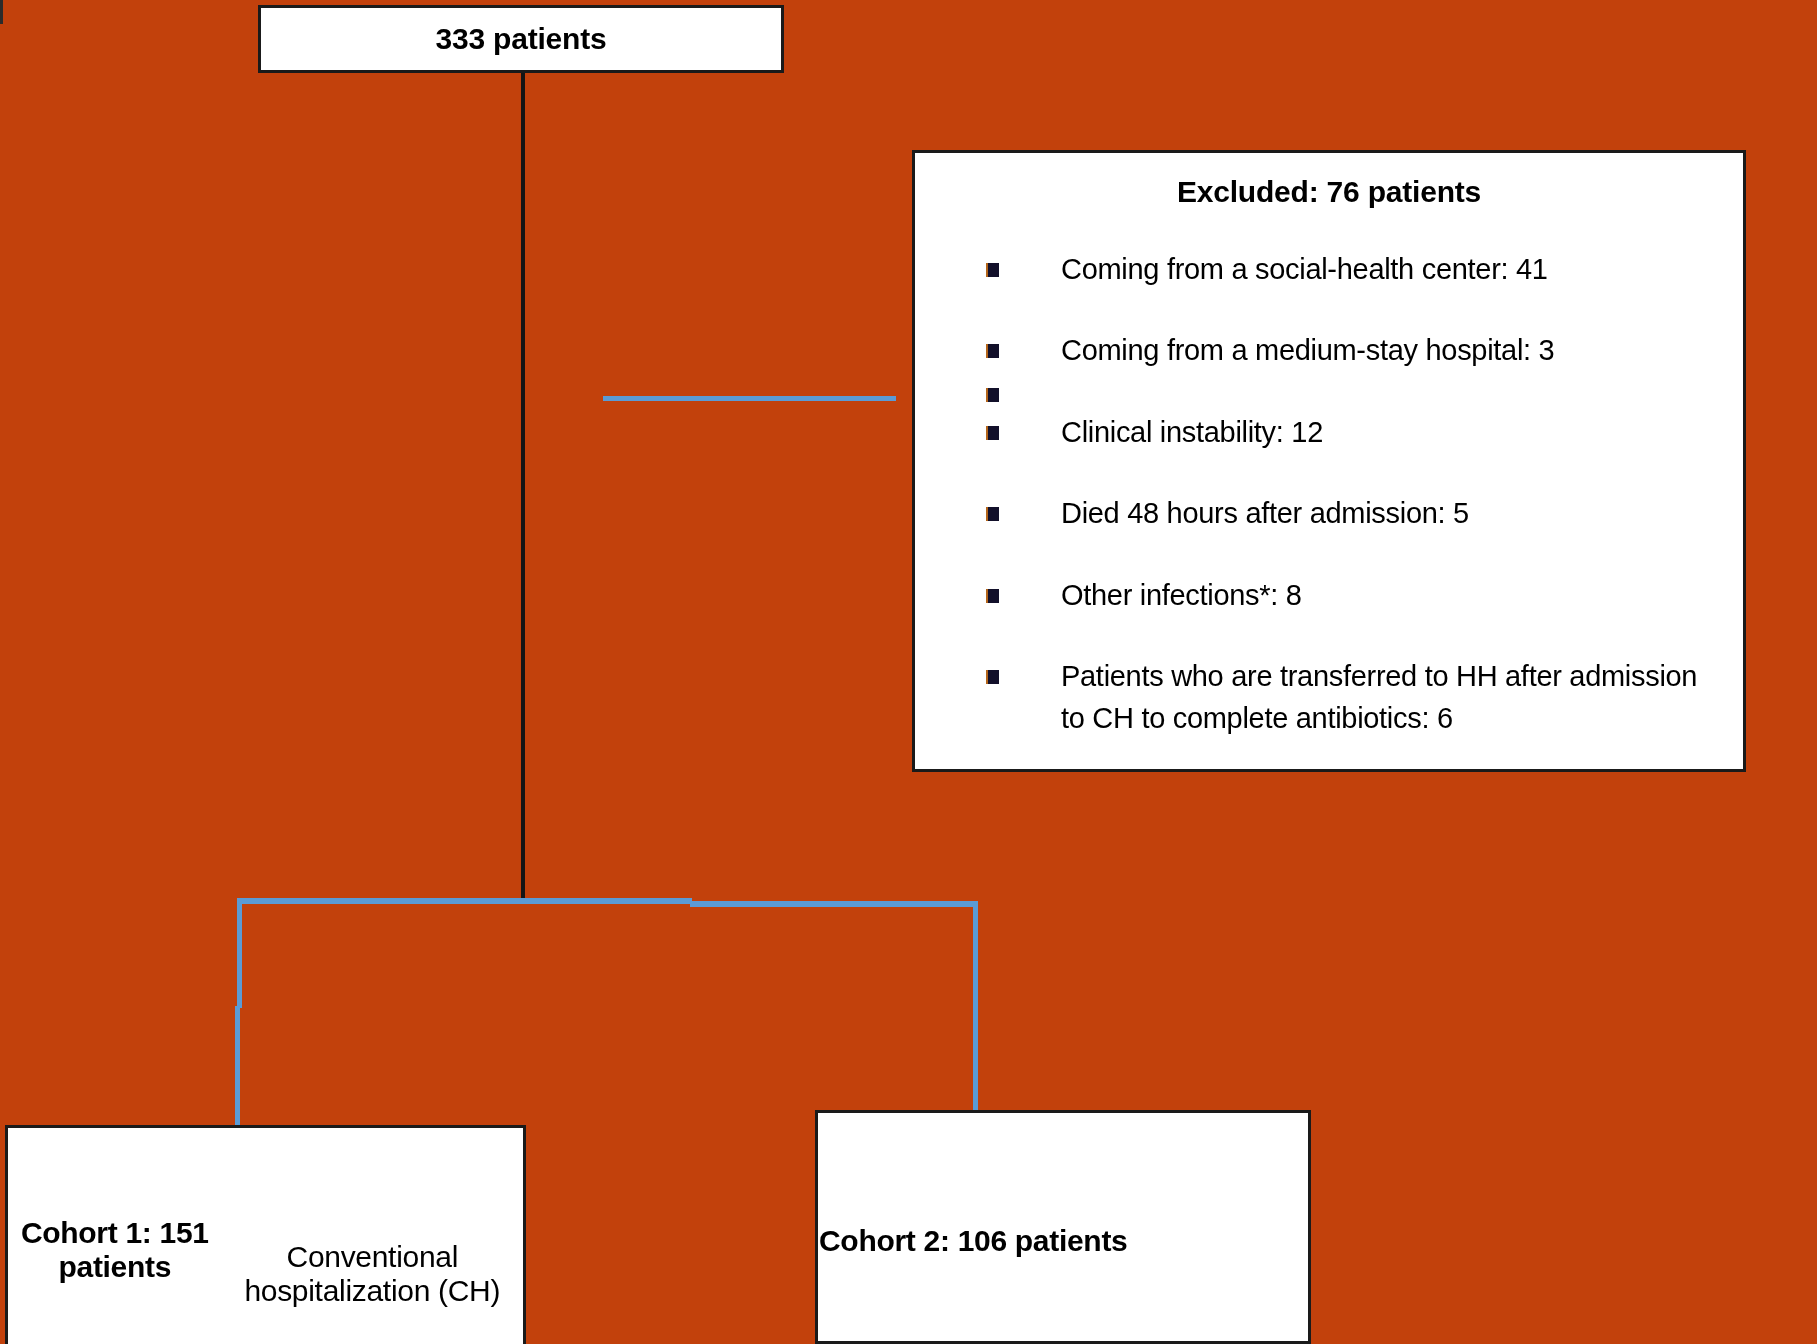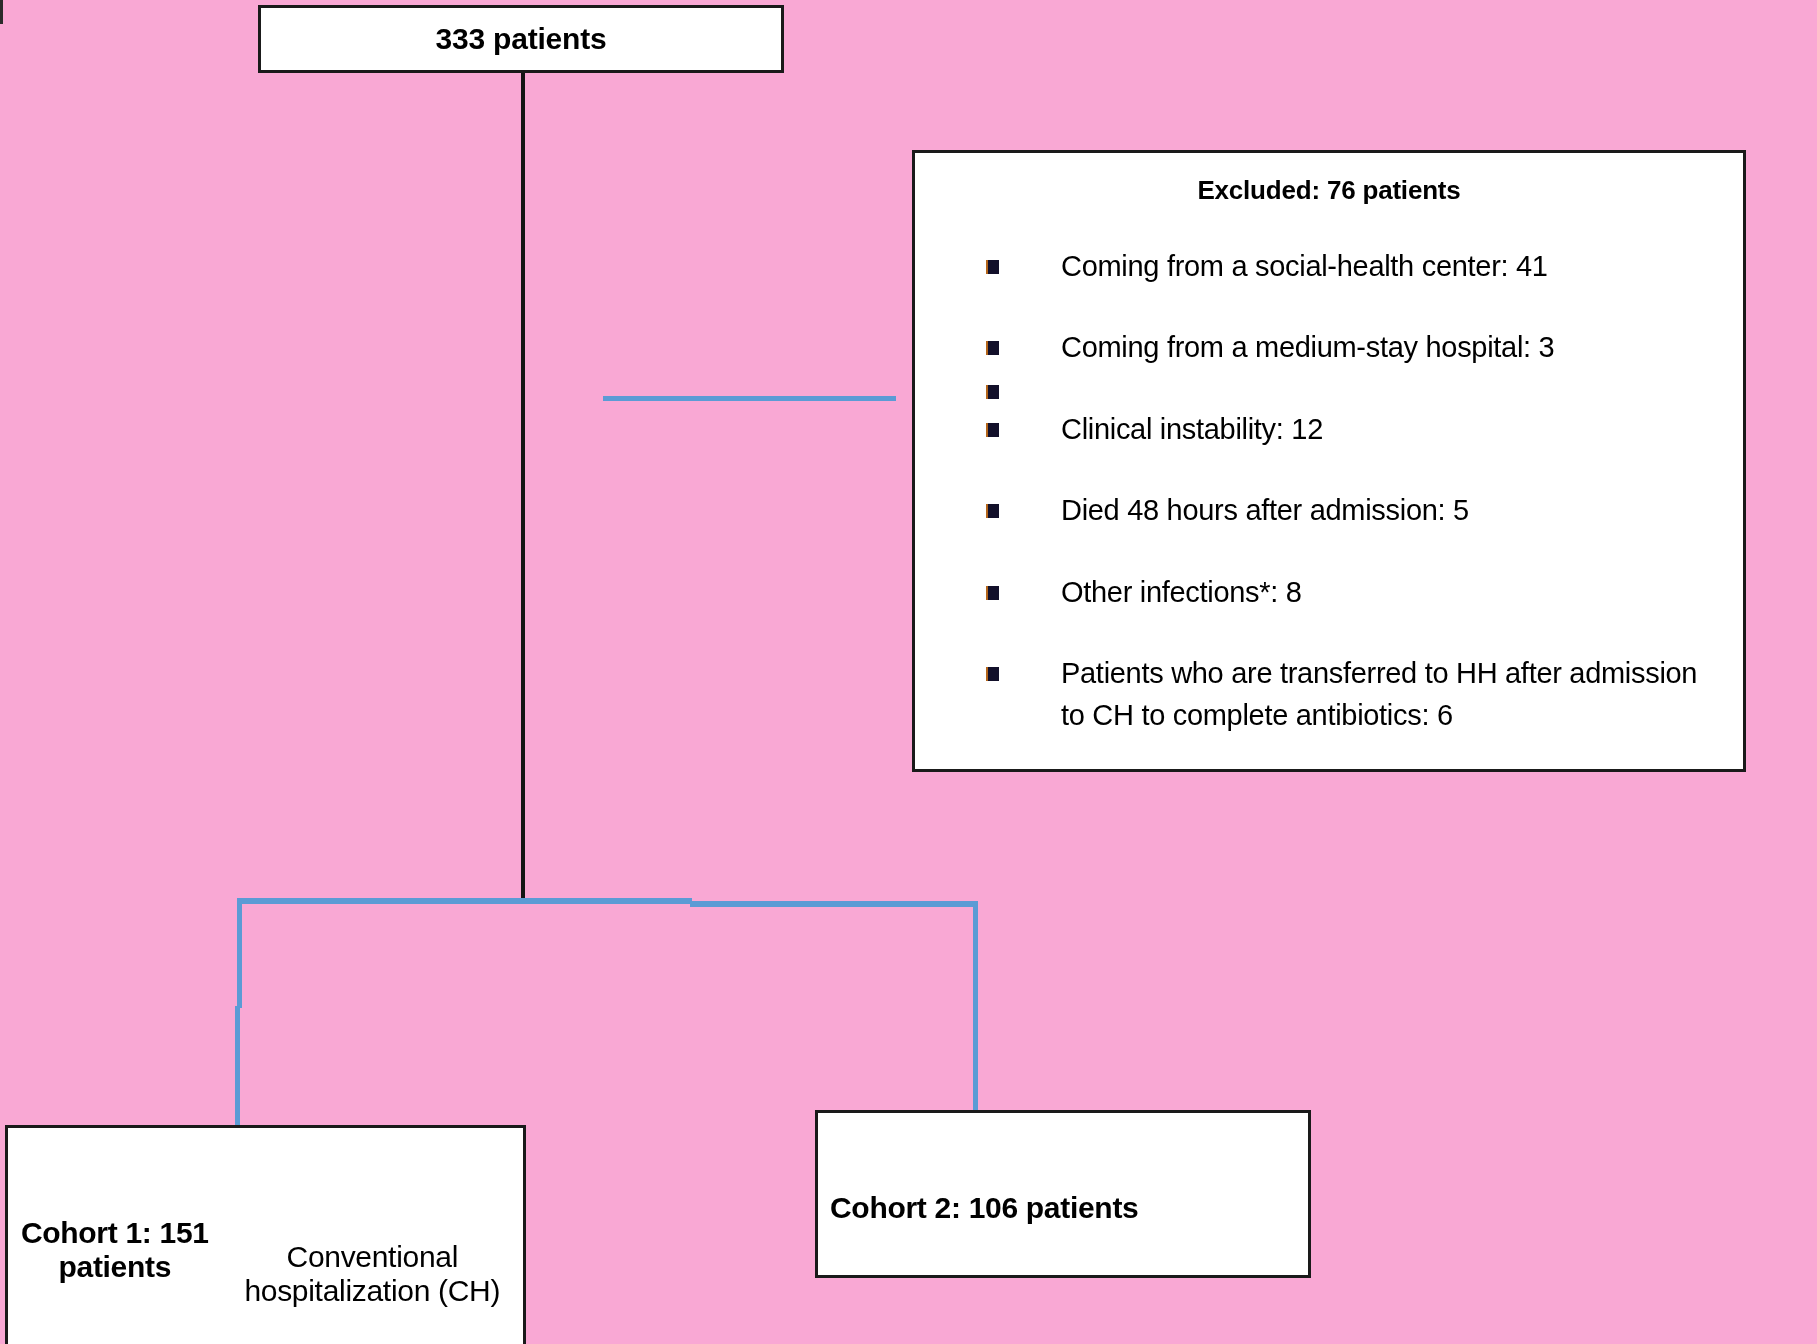--- a/index.html
+++ b/index.html
@@ -8,21 +8,21 @@
     background: #ffffff;
   }
   body {
     font-family: "Liberation Sans", sans-serif;
     color: #000000;
   }
   #canvas {
     position: relative;
     width: 1817px;
     height: 1344px;
-    background: #f9a8d4;
+    background: #c2410c;
     overflow: hidden;
   }
 
   
   .node-box {
     position: absolute;
     box-sizing: border-box;
     border: 3px solid #1a1a1a;
     background: #ffffff;
   }
@@ -44,21 +44,21 @@
 
   #box-excluded {
     left: 912px;
     top: 150px;
     width: 834px;
     height: 622px;
     padding: 12px 18px 10px 18px;
   }
   #box-excluded .excluded-title {
     text-align: center;
-    font-size: 26px;
+    font-size: 30px;
     font-weight: bold;
     letter-spacing: -0.2px;
     margin: 10px 0 4px 0;
   }
 
   .excluded-list {
     list-style: none;
     margin: 0;
     padding: 0;
   }
@@ -89,22 +89,22 @@
     left: 5px;
     top: 1125px;
     width: 521px;
     height: 222px;
     padding: 0;
   }
   #box-cohort2 {
     left: 815px;
     top: 1110px;
     width: 496px;
-    height: 168px;
-    padding: 12px;
+    height: 234px;
+    padding: 1px;
   }
   .cohort-inner {
     width: 100%;
     height: 100%;
     display: flex;
     flex-direction: row;
     align-items: center;
     justify-content: flex-start;
     box-sizing: border-box;
     padding-top: 28px;

